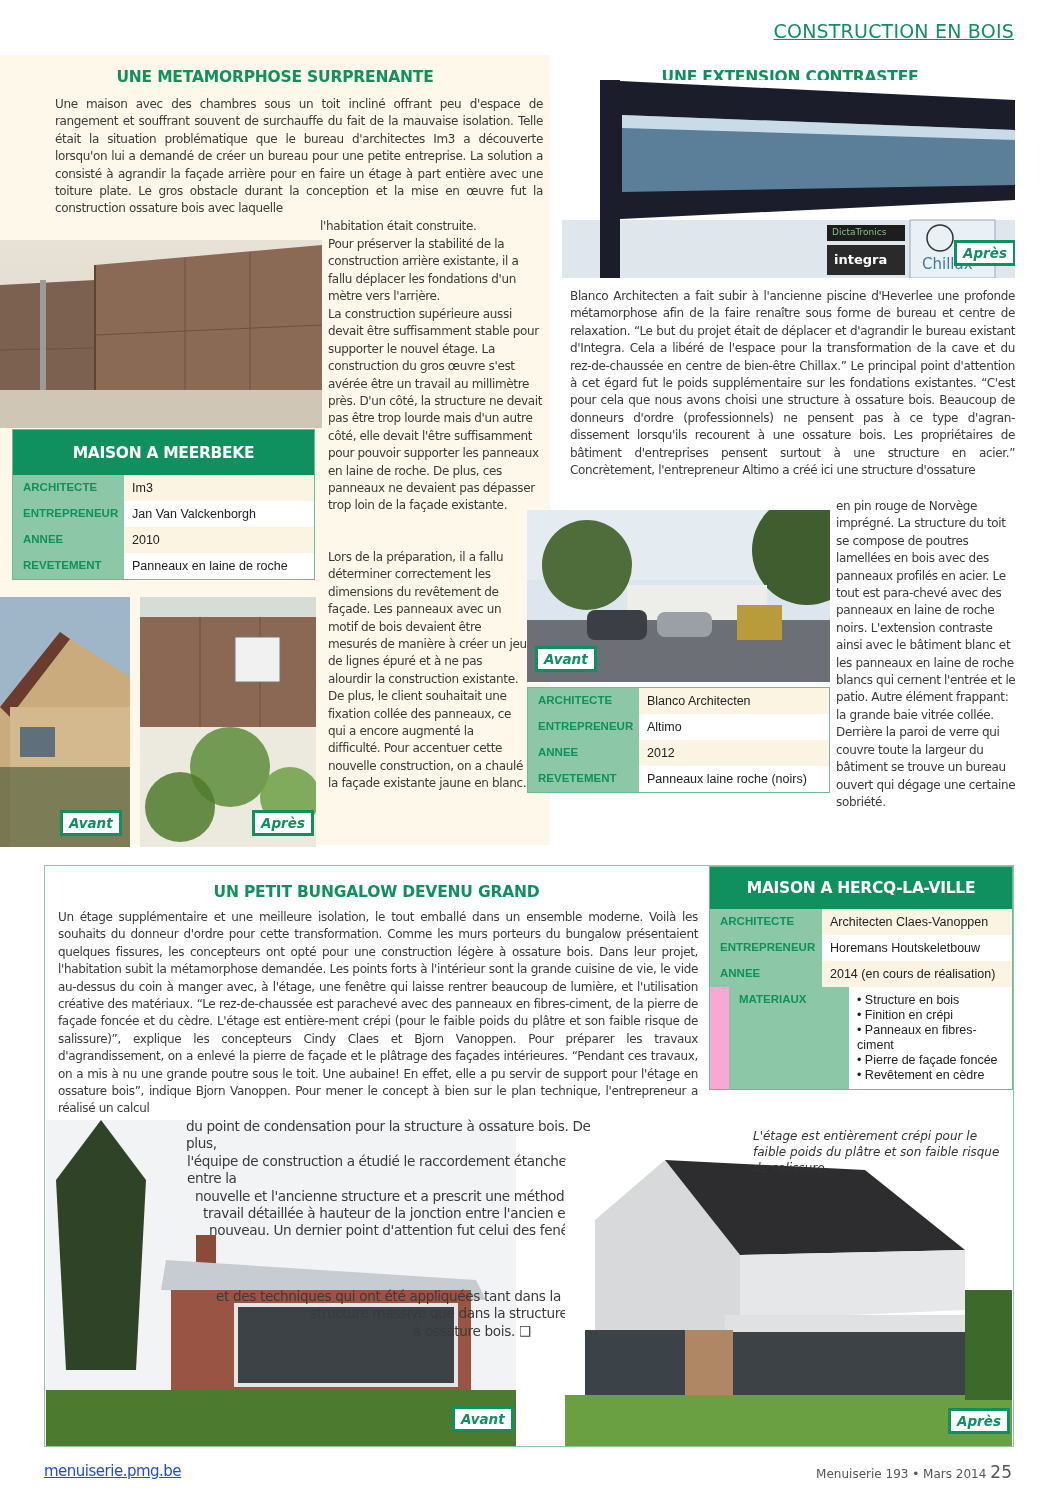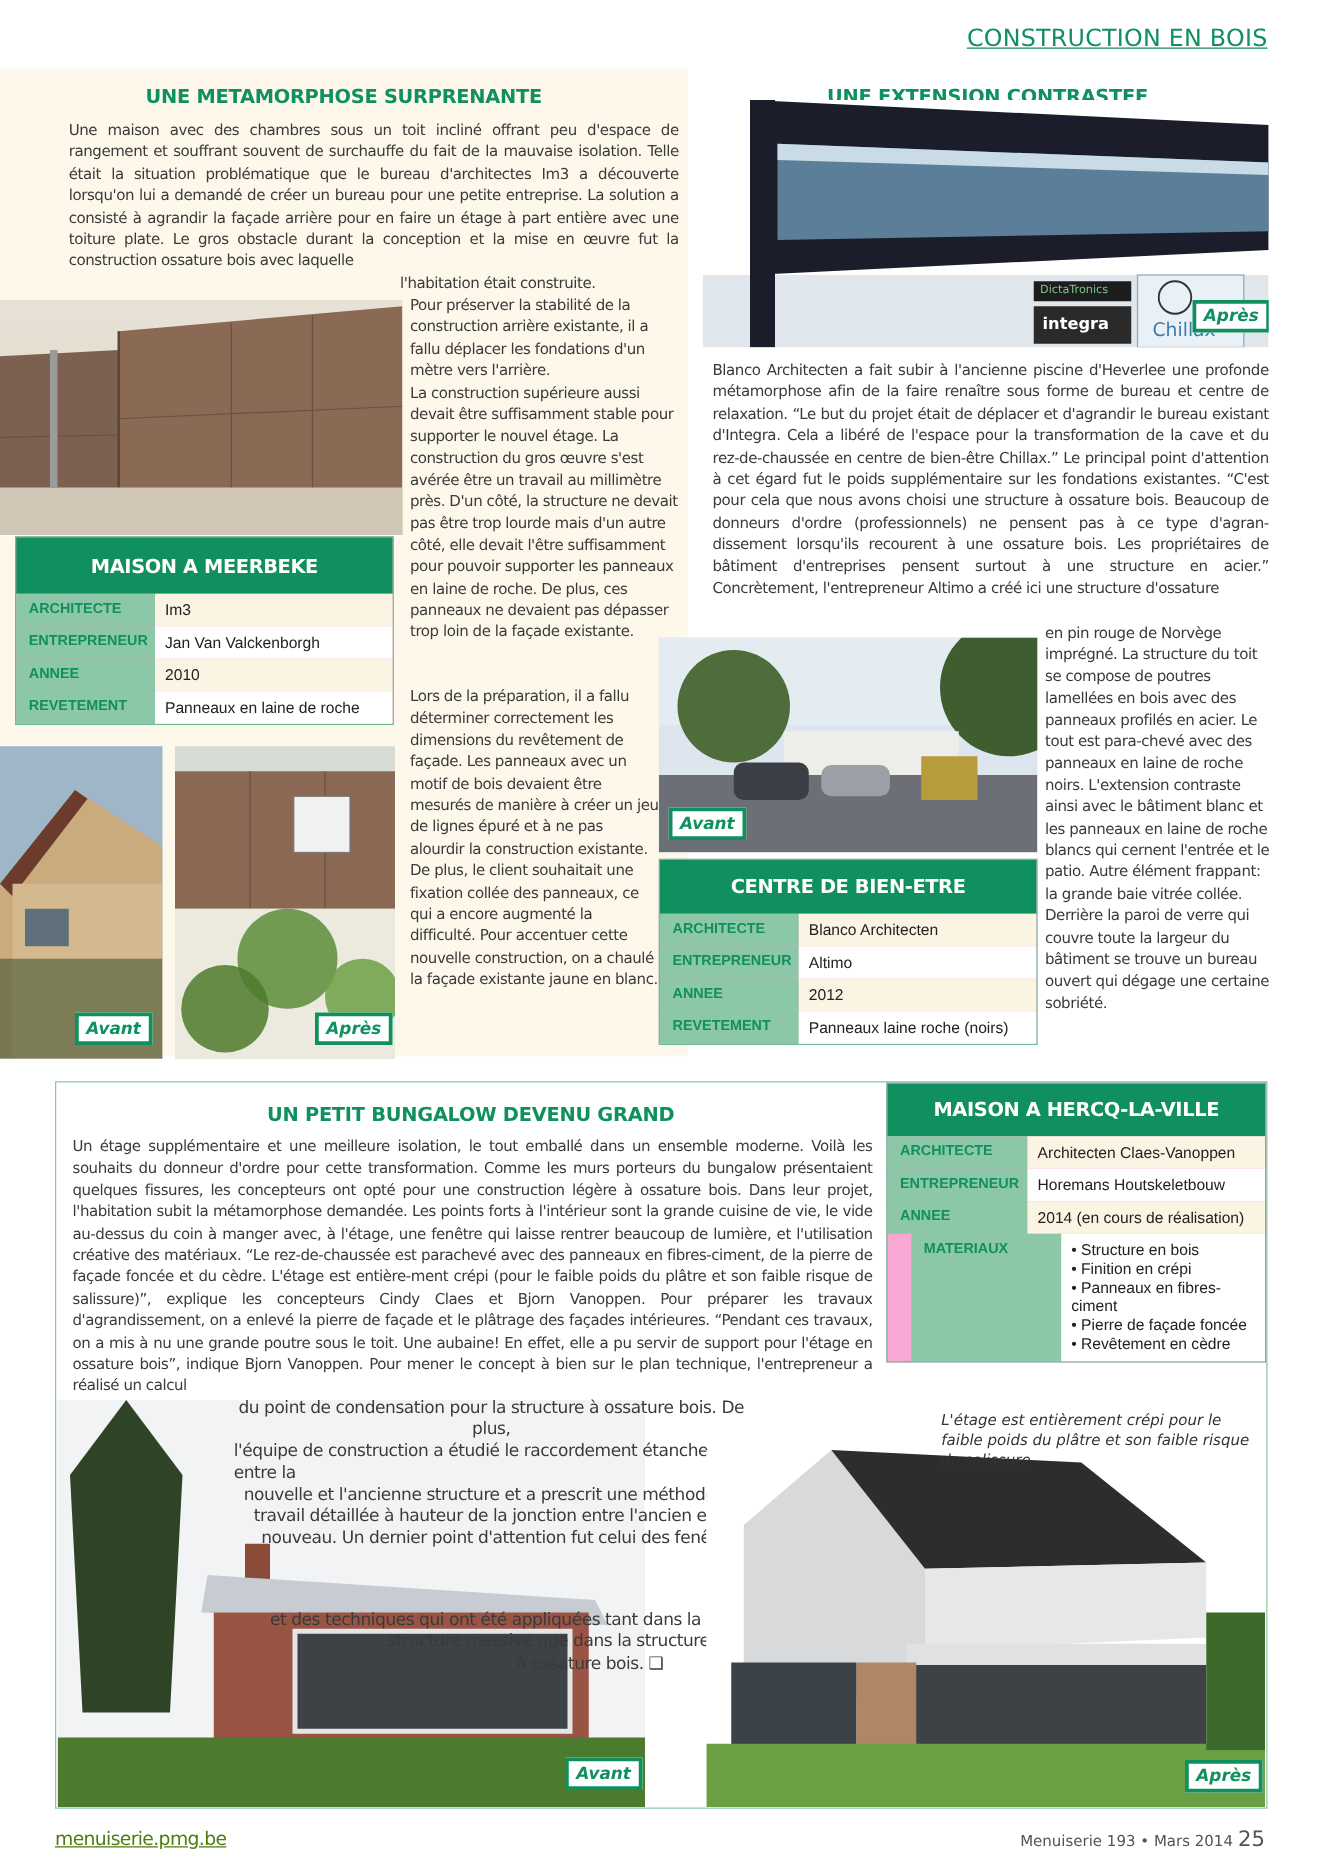--- a/index.html
+++ b/index.html
@@ -13,21 +13,21 @@
   .badge { position: absolute; background: #fff; border: 3px solid #10905e; color: #10905e; font-weight: bold; font-style: italic; font-size: 13.5px; padding: 2px 6px; }
   .info-box { background: #f9a8d4; border: 1px solid #6fb997; }
   .info-title { background: #10905e; color: #fff; font-weight: bold; text-align: center; font-size: 15.5px; letter-spacing: -0.3px; }
   .info-row { display: flex; font-family: "Liberation Sans", sans-serif; font-size: 12.5px; }
   .info-key { background: #8cc8a7; color: #10905e; font-weight: bold; font-size: 11.5px; padding: 6px 10px; }
   .info-val { padding: 6px 8px; color: #222; flex: 1; }
   .info-row:nth-child(odd) .info-val { background: #fbf4e2; }
   .info-row:nth-child(even) .info-val { background: #ffffff; }
   .bottom-frame { left: 44px; top: 865px; width: 970px; height: 582px; border: 1px solid #8cc8a7; }
   .caption { font-style: italic; font-size: 12px; line-height: 16px; color: #333; }
-  .footer-left { left: 44px; top: 1462px; font-size: 15px; color: #4d7c0f; text-decoration: underline; font-family: "DejaVu Sans", sans-serif; letter-spacing: -0.5px; }
+  .footer-left { left: 44px; top: 1462px; font-size: 15px; color: #1d4ed8; text-decoration: underline; font-family: "DejaVu Sans", sans-serif; letter-spacing: -0.5px; }
   .footer-right { right: 46px; top: 1462px; font-size: 12px; color: #555; }
   .footer-right b { font-size: 17px; font-weight: normal; margin-left: 4px; }
 </style>
 </head>
 <body>
 
 <div class="abs section-label">CONSTRUCTION EN BOIS</div>
 
 <div class="abs cream-panel"></div>
 
@@ -132,21 +132,20 @@
     <rect x="60" y="100" width="60" height="30" rx="8" fill="#3b3e44"></rect>
     <rect x="130" y="102" width="55" height="25" rx="8" fill="#9aa0a6"></rect>
     <rect x="210" y="95" width="45" height="35" fill="#b89b3a"></rect>
   </svg>
   <div class="badge" style="left:8px;top:136px;">Avant</div>
 </div>
 
 <div class="abs body-text" style="left:836px;top:498px;width:180px;">en pin rouge de Norvège imprégné. La structure du toit se compose de poutres lamellées en bois avec des panneaux profilés en acier. Le tout est para-chevé avec des panneaux en laine de roche noirs. L'extension contraste ainsi avec le bâtiment blanc et les panneaux en laine de roche blancs qui cernent l'entrée et le patio. Autre élément frappant: la grande baie vitrée collée. Derrière la paroi de verre qui couvre toute la largeur du bâtiment se trouve un bureau ouvert qui dégage une certaine sobriété.</div>
 
 <div class="abs info-box" style="left:527px;top:687px;width:303px;">
-  <div class="info-title" style="padding:12px 0 13px;">CENTRE DE BIEN-ETRE</div>
   <div>
     <div class="info-row">
       <div class="info-key" style="width:111px;">ARCHITECTE</div>
       <div class="info-val">Blanco Architecten</div>
     </div>
     <div class="info-row">
       <div class="info-key" style="width:111px;">ENTREPRENEUR</div>
       <div class="info-val">Altimo</div>
     </div>
     <div class="info-row">
@@ -172,21 +171,21 @@
     <rect x="150" y="115" width="20" height="40" fill="#8b4b39"></rect>
     <polygon points="120,140 430,160 440,180 115,170" fill="#c7ccd2"></polygon>
     <rect x="125" y="170" width="300" height="110" fill="#9a5444"></rect>
     <rect x="190" y="185" width="220" height="80" fill="#3c4246" stroke="#e5e5e5" stroke-width="4"></rect>
     <rect x="0" y="270" width="470" height="56" fill="#4c7a2f"></rect>
   </svg>
   <div class="badge" style="left:406px;top:286px;">Avant</div>
 </div>
 
 <div class="abs body-text" style="left:170px;top:1118px;width:430px;font-size:13.6px;">
-  <div style="padding-left:16px;text-align:center;">du point de condensation pour la structure à ossature bois. De plus,</div>
+  <div style="padding-left:16px;">du point de condensation pour la structure à ossature bois. De plus,</div>
   <div style="padding-left:17px;">l'équipe de construction a étudié le raccordement étanche entre la</div>
   <div style="padding-left:25px;">nouvelle et l'ancienne structure et a prescrit une méthode de</div>
   <div style="padding-left:33px;">travail détaillée à hauteur de la jonction entre l'ancien et le</div>
   <div style="padding-left:39px;">nouveau. Un dernier point d'attention fut celui des fenêtres</div>
   <div style="padding-left:46px;margin-top:48px;">et des techniques qui ont été appliquées tant dans la</div>
   <div style="padding-left:140px;">structure massive que dans la structure</div>
   <div style="padding-left:243px;">à ossature bois. ❑</div>
 </div>
 
 <div class="abs photo" style="left:565px;top:1160px;width:447px;height:286px;background:#ffffff;">

